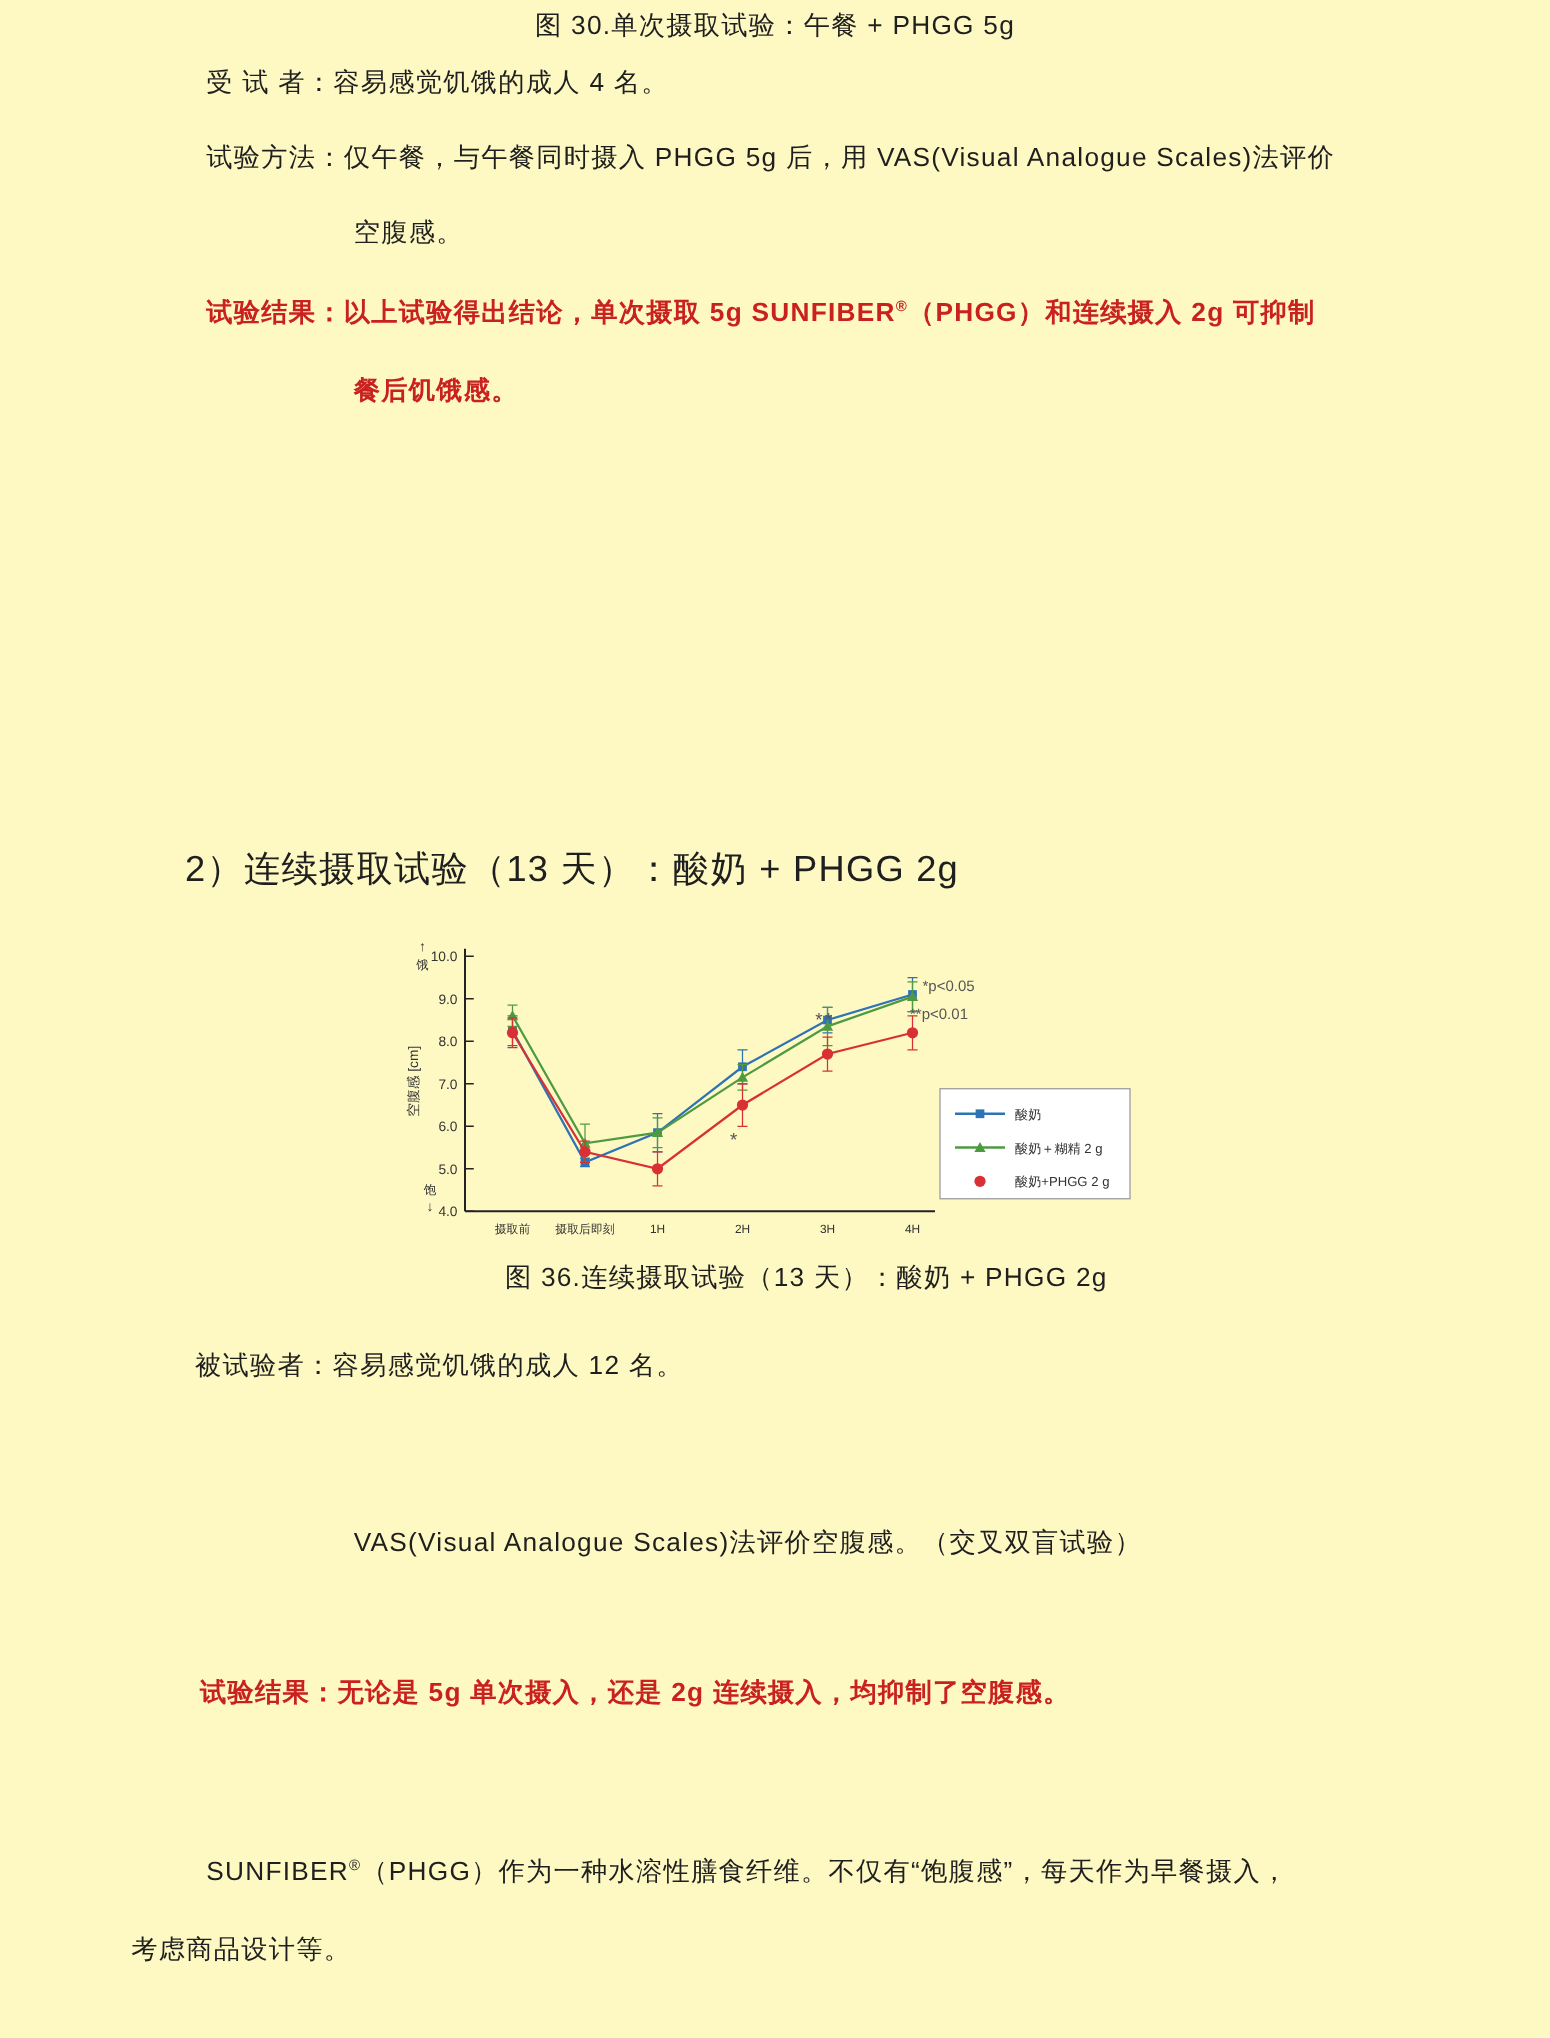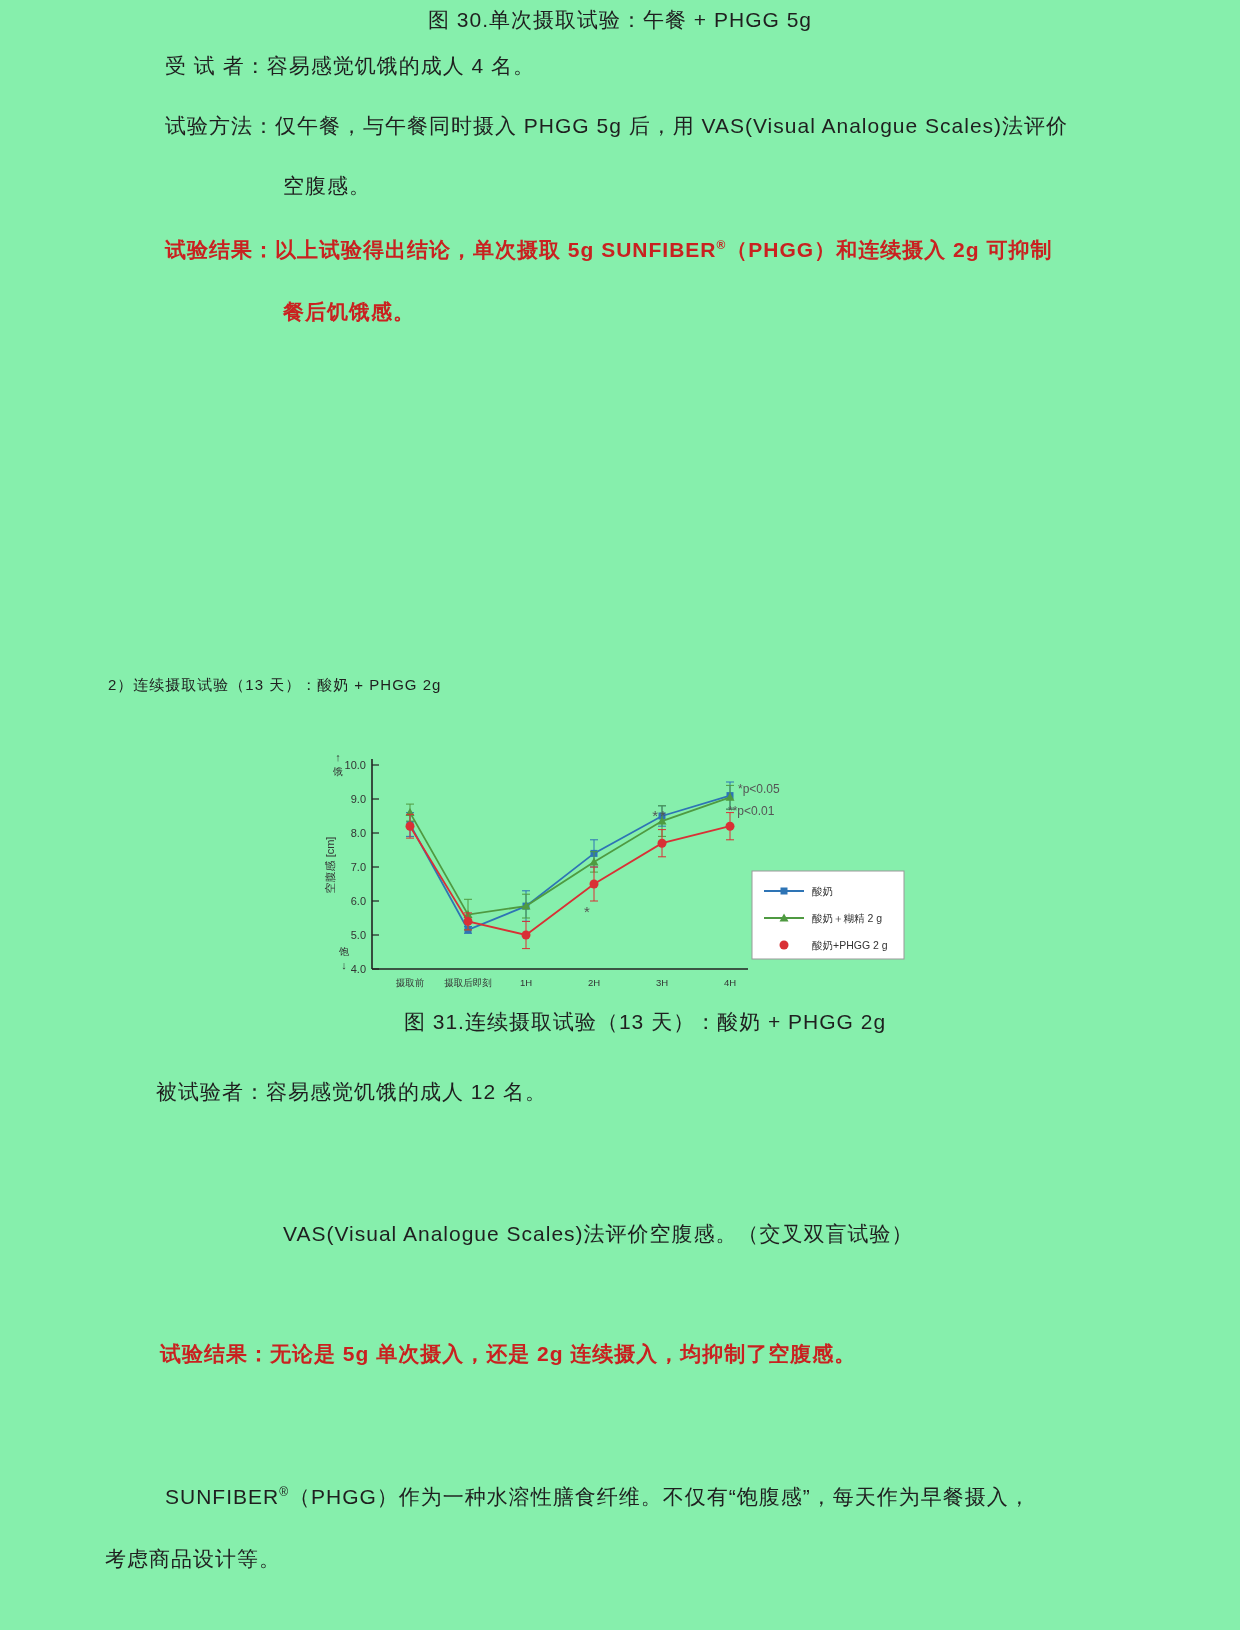--- a/index.html
+++ b/index.html
@@ -1,27 +1,27 @@
 <!DOCTYPE html>
 <html><head>
 <meta charset="utf-8">
 <style>
   html,body{margin:0;padding:0;background:#ffffff;}
   .page{
     position:relative;
     width:1240px;height:1630px;
-    background:#86efac;
+    background:#fef9c3;
     font-family:"Liberation Sans", sans-serif;
     color:#1f1f1f;
     overflow:hidden;
   }
   .line{position:absolute;font-size:21px;letter-spacing:1px;white-space:nowrap;}
   .center{width:100%;text-align:center;left:0;}
   .red{color:#c92120;font-weight:600;}
-  .heading{font-size:15px;font-weight:500;}
+  .heading{font-size:29px;font-weight:500;margin-left:40px;}
   sup{font-size:12px;vertical-align:super;}
   .caption{font-size:21px;}
   .src{font-size:20px;}
   .src .jrn{font-style:italic;}
   svg text{font-family:"Liberation Sans", sans-serif;}
 </style>
 </head>
 <body>
 
 <div class="page">
@@ -155,21 +155,21 @@
       <line x1="464" y1="176" x2="504" y2="176" stroke="#2e74b5" stroke-width="2"></line>
       <rect x="480.5" y="172.5" width="7" height="7" fill="#2e74b5"></rect>
       <text x="512" y="180" font-size="10.5" fill="#333">酸奶</text>
       <line x1="464" y1="203" x2="504" y2="203" stroke="#4f9a41" stroke-width="2"></line>
       <polygon points="484,198.5 479.5,206.5 488.5,206.5" fill="#4f9a41"></polygon>
       <text x="512" y="207" font-size="10.5" fill="#333">酸奶＋糊精 2 g</text>
       <circle cx="484" cy="230" r="4.5" fill="#d93035"></circle>
       <text x="512" y="234" font-size="10.5" fill="#333">酸奶+PHGG 2 g</text>
     </svg>
 
-  <div class="line caption" style="top:1008px;left:330px;width:630px;text-align:center;letter-spacing:1px;">图 31.连续摄取试验（13 天）：酸奶 + PHGG 2g</div>
+  <div class="line caption" style="top:1008px;left:330px;width:630px;text-align:center;letter-spacing:1px;">图 36.连续摄取试验（13 天）：酸奶 + PHGG 2g</div>
 
 
   <div class="line" style="top:1078px;left:156px;">被试验者：容易感觉饥饿的成人 12 名。</div>
 
   <div class="line" style="top:1220px;left:283px;">VAS(Visual Analogue Scales)法评价空腹感。（交叉双盲试验）</div>
 
   <div class="line red" style="top:1340px;left:160px;">试验结果：无论是 5g 单次摄入，还是 2g 连续摄入，均抑制了空腹感。</div>
 
   <div class="line" style="top:1483px;left:165px;"><span>SUNFIBER</span><sup>®</sup><span>（PHGG）作为一种水溶性膳食纤维。不仅有“饱腹感”，每天作为早餐摄入，</span></div>
   <div class="line" style="top:1545px;left:105px;">考虑商品设计等。</div>

